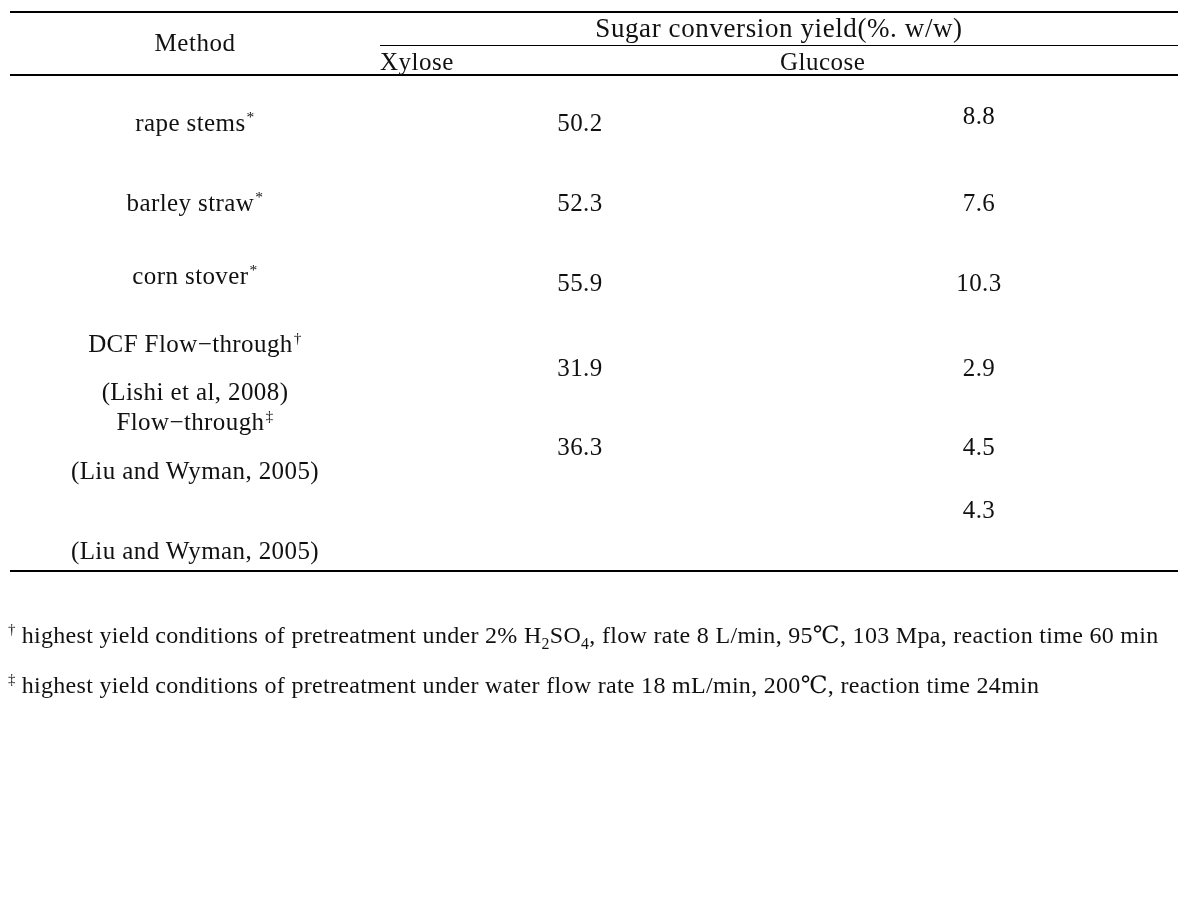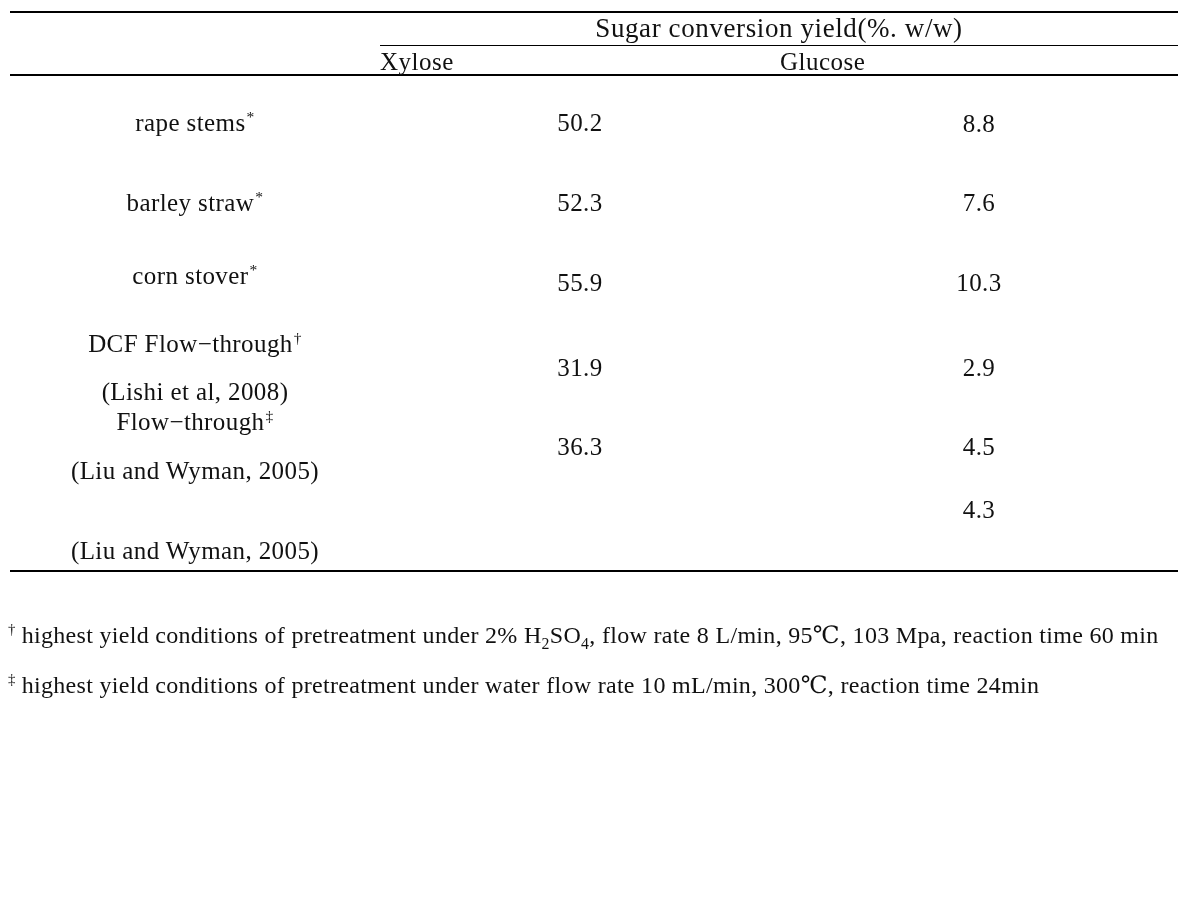--- a/index.html
+++ b/index.html
@@ -145,35 +145,36 @@
 </head>
 <body>
 
 <div class="page">
 
   <div class="table-wrap">
 
     <div class="rule-top"></div>
 
     <div class="thead">
+      <div class="th-method">Method</div>
       <div class="th-span">Sugar conversion yield(%. w/w)</div>
       <div class="rule-span"></div>
       <div class="th-sub th-xylose">Xylose</div>
       <div class="th-sub th-glucose">Glucose</div>
     </div>
 
     <div class="rule-headfoot"></div>
 
     <div class="tbody">
 
       <div class="cell col-method" style="top:33px;">
         <span>rape stems</span><sup class="mark">*</sup>
       </div>
       <div class="cell col-xylose" style="top:33px;text-align:center;">50.2</div>
-      <div class="cell col-glucose" style="top:34px;">8.8</div>
+      <div class="cell col-glucose" style="top:26px;">8.8</div>
 
       <div class="cell col-method" style="top:113px;">
         <span>barley straw</span><sup class="mark">*</sup>
       </div>
       <div class="cell col-xylose" style="top:113px;">52.3</div>
       <div class="cell col-glucose" style="top:113px;">7.6</div>
 
       <div class="cell col-method" style="top:186px;">
         <span>corn stover</span><sup class="mark">*</sup>
       </div>
@@ -200,17 +201,17 @@
     </div>
 
     <div class="rule-bottom"></div>
   </div>
 
   <div class="notes">
 
 
     <p class="note"><span class="marker">†</span><span>highest yield conditions of pretreatment under 2% H</span><sub class="sb">2</sub><span>SO</span><sub class="sb">4</sub><span>, flow rate 8 L/min, 95℃, 103 Mpa, reaction time 60 min</span></p>
 
-    <p class="note"><span class="marker">‡</span><span>highest yield conditions of pretreatment under water flow rate 10 mL/min, 300℃, reaction time 24min</span></p>
+    <p class="note"><span class="marker">‡</span><span>highest yield conditions of pretreatment under water flow rate 18 mL/min, 200℃, reaction time 24min</span></p>
 
   </div>
 
 </div>
 
 </body></html>

